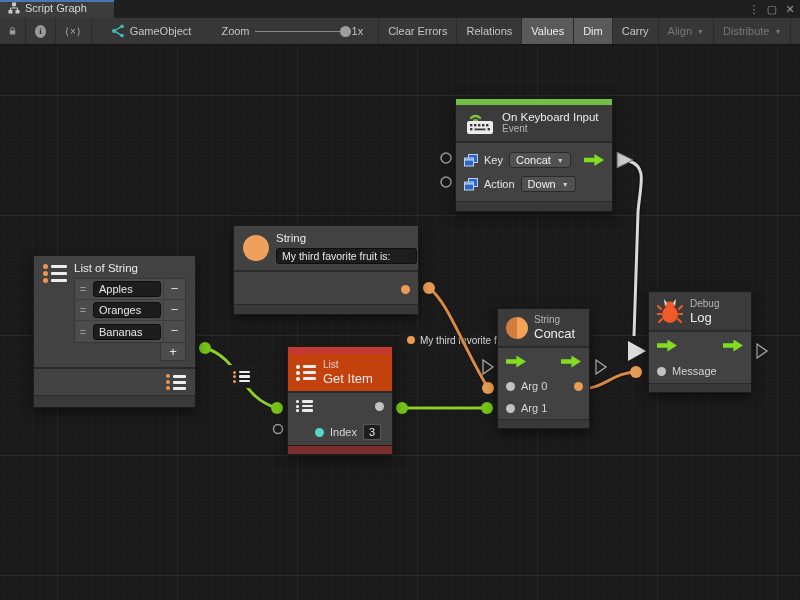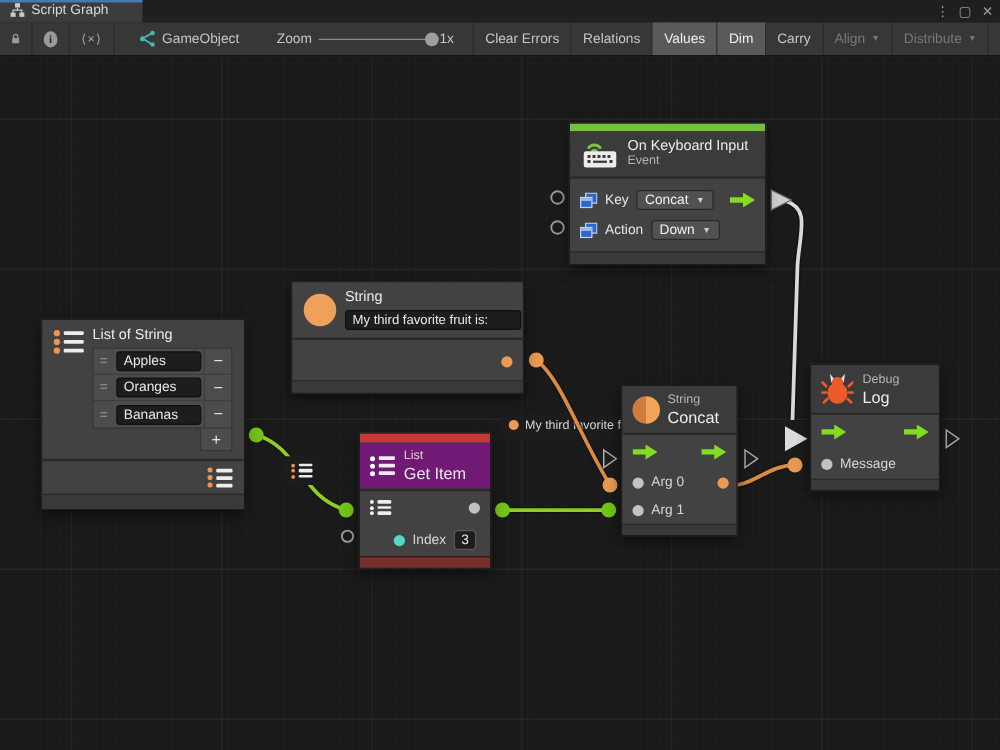--- a/index.html
+++ b/index.html
@@ -270,21 +270,21 @@
       </div>
     </div>
     <div class="nbody" style="height:34px; position:relative;">
       <span class="dot orange" style="position:absolute; right:8px; top:13px;"></span>
     </div>
     <div class="nfoot"></div>
   </div>
 
   <div class="node" style="left:287px; top:346px; width:106px;">
     <div style="height:7px; background:#c63a34;"></div>
-    <div class="nhead" style="background:#701a75; padding:5px 8px;">
+    <div class="nhead" style="background:#c2410c; padding:5px 8px;">
       <span class="licon white">
         <i>
             <b></b>
             <s></s>
           </i>
           <i>
             <b></b>
             <s></s>
           </i>
           <i>

